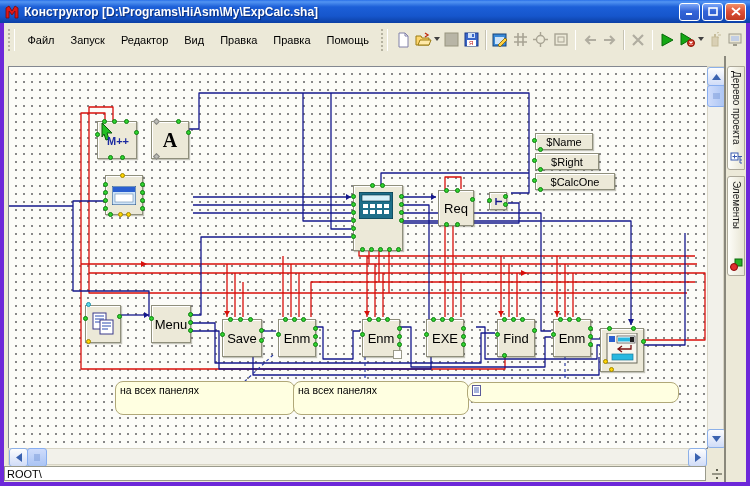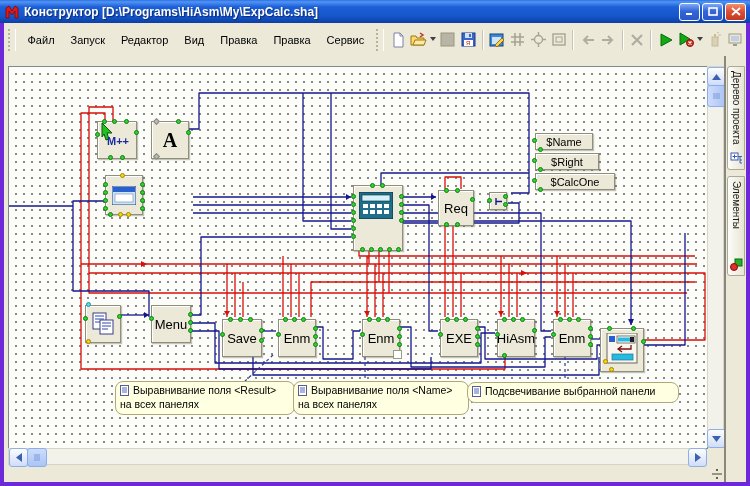--- a/index.html
+++ b/index.html
@@ -113,21 +113,21 @@
   </div>
 
   <div class="menubar">
     <span class="grip"></span>
     <span class="mi">Файл</span>
     <span class="mi">Запуск</span>
     <span class="mi">Редактор</span>
     <span class="mi">Вид</span>
     <span class="mi">Правка</span>
     <span class="mi">Правка</span>
-    <span class="mi">Сервис</span>
+    <span class="mi">Помощь</span>
     <span class="grip"></span>
 
     <button class="tb">
       <svg width="16" height="16">
         <path d="M4,1 h6 l3,3 v11 h-9 z" fill="#fff" stroke="#8080a8"></path>
           <path d="M10,1 v3 h3" fill="none" stroke="#8080a8"></path>
         </svg>
       </button>
     <button class="tb">
       <svg width="17" height="16">
@@ -468,33 +468,33 @@
         <span class="handle" style="left:30px;top:30px;"></span>
       <i class="port port-g" style="left: 4px; top: -3px;"></i>
           <i class="port port-g" style="left: 13px; top: -3px;"></i>
           <i class="port port-g" style="left: 22px; top: -3px;"></i>
           <i class="port port-g" style="left: -3px; top: 12px;"></i>
           <i class="port port-g" style="left: 34px; top: 6px;"></i>
           <i class="port port-g" style="left: 34px; top: 14px;"></i>
           <i class="port port-g" style="left: 34px; top: 22px;"></i>
         </div>
 
-      <div class="comp" style="left:431px;top:252px;width:36px;height:36px;">
+      <div class="comp" style="left:417px;top:252px;width:36px;height:36px;">
         <span>EXE</span>
       <i class="port port-g" style="left: 4px; top: -3px;"></i>
           <i class="port port-g" style="left: 13px; top: -3px;"></i>
           <i class="port port-g" style="left: 22px; top: -3px;"></i>
           <i class="port port-g" style="left: -3px; top: 12px;"></i>
           <i class="port port-g" style="left: 34px; top: 6px;"></i>
           <i class="port port-g" style="left: 34px; top: 14px;"></i>
           <i class="port port-g" style="left: 34px; top: 22px;"></i>
         </div>
 
       <div class="comp" style="left:488px;top:252px;width:36px;height:36px;">
-        <span>HiAsm</span>
+        <span>Find</span>
       <i class="port port-g" style="left: 4px; top: -3px;"></i>
           <i class="port port-g" style="left: 13px; top: -3px;"></i>
           <i class="port port-g" style="left: 22px; top: -3px;"></i>
           <i class="port port-g" style="left: -3px; top: 12px;"></i>
           <i class="port port-g" style="left: 34px; top: 8px;"></i>
           <i class="port port-g" style="left: 4px; top: 33px;"></i>
         </div>
 
       <div class="comp" style="left:544px;top:252px;width:36px;height:36px;">
         <span>Enm</span>
@@ -518,46 +518,31 @@
           <rect x="7" y="21" width="21" height="6" fill="#28b8e0" stroke="#1a7a98" stroke-width="0.7"></rect>
           </svg>
       <i class="port port-g" style="left: 6px; top: -3px;"></i>
           <i class="port port-g" style="left: 30px; top: -3px;"></i>
           <i class="port port-g" style="left: 40px; top: 10px;"></i>
           <i class="port port-y" style="left: 2px; top: 30px;"></i>
           <i class="port port-y" style="left: 8px; top: 38px;"></i>
         </div>
 
       <div class="note" style="left:106px;top:314px;width:168px;height:28px;">
-        <div class="nrow">
-          <svg width="9" height="11">
-            <rect x="0.5" y="0.5" width="8" height="10" fill="#fff" stroke="#5a5a9a"></rect>
-            <path d="M2,3 H7 M2,5 H7 M2,7 H7" stroke="#3a5ab0" stroke-width="0.9"></path>
-            </svg>
-          <span>Выравнивание поля &lt;Result&gt;</span>
-        </div>
         <div>на всех панелях</div>
       </div>
       <div class="note" style="left:284px;top:314px;width:164px;height:28px;">
-        <div class="nrow">
-          <svg width="9" height="11">
-            <rect x="0.5" y="0.5" width="8" height="10" fill="#fff" stroke="#5a5a9a"></rect>
-            <path d="M2,3 H7 M2,5 H7 M2,7 H7" stroke="#3a5ab0" stroke-width="0.9"></path>
-            </svg>
-          <span>Выравнивание поля &lt;Name&gt;</span>
-        </div>
         <div>на всех панелях</div>
       </div>
       <div class="note" style="left:458px;top:315px;width:200px;height:15px;">
         <div class="nrow">
           <svg width="9" height="11">
             <rect x="0.5" y="0.5" width="8" height="10" fill="#fff" stroke="#5a5a9a"></rect>
             <path d="M2,3 H7 M2,5 H7 M2,7 H7" stroke="#3a5ab0" stroke-width="0.9"></path>
             </svg>
-          <span>Подсвечивание выбранной панели</span>
         </div>
       </div>
     </div>
 
     <div class="vtrack"></div>
     <div class="sbtn" style="left:703px;top:11px;width:17px;height:17px;">
       <svg width="9" height="6">
           <polygon class="arrglyph" points="4.5,0 9,6 0,6"></polygon>
         </svg>
       </div>
@@ -580,20 +565,23 @@
     <div class="thumbh" style="left:23px;width:18px;">
       <svg width="18" height="17">
           <path d="M7,5 V12 M9,5 V12 M11,5 V12" stroke="#7a9ad8" stroke-width="1"></path>
         </svg></div>
     <div class="sbtn" style="left:684px;top:392px;width:17px;height:17px;">
       <svg width="6" height="9">
           <polygon class="arrglyph" points="0,0 6,4.5 0,9"></polygon>
         </svg>
       </div>
 
+    <div class="status">
+      <span>ROOT\</span>
+    </div>
     <div class="splitbox">
       <svg width="12" height="12">
         <path d="M1,6 H11" stroke="#606050" stroke-width="1.2"></path>
         <rect x="5" y="1" width="2" height="2" fill="#606050"></rect>
         <rect x="5" y="9" width="2" height="2" fill="#606050"></rect>
         </svg>
     </div>
 
     <div class="vdivider"></div>
     <div class="tabstrip">

